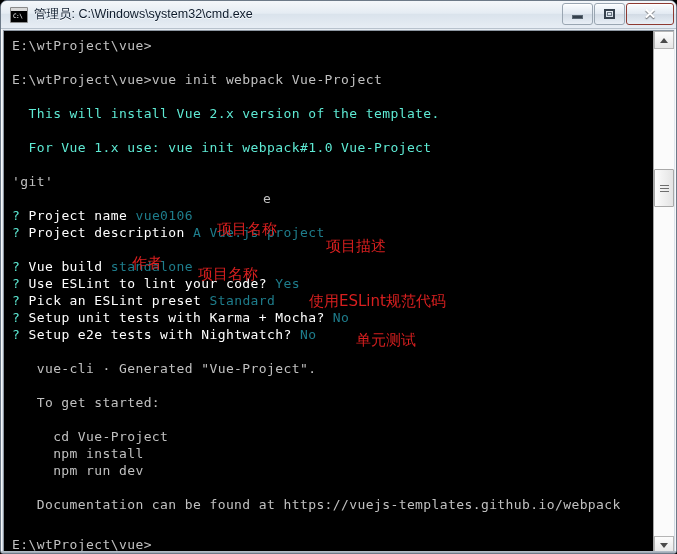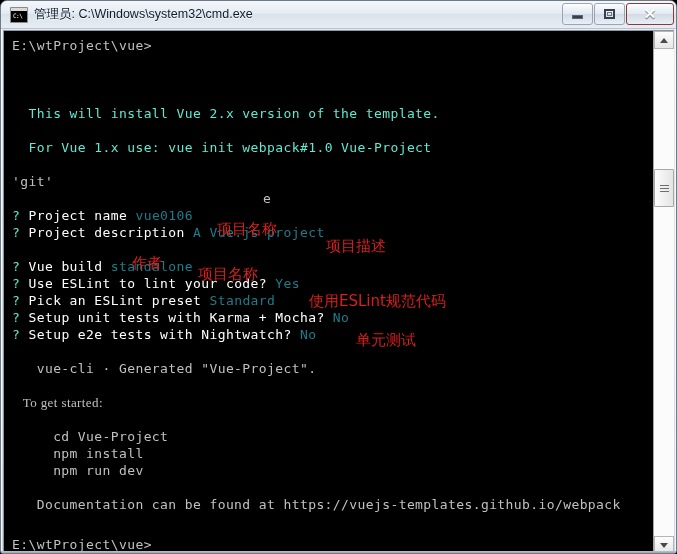--- a/index.html
+++ b/index.html
@@ -151,32 +151,33 @@
       <div class="winbtn close">
         <span class="closeglyph">✕</span>
       </div>
     </div>
   </div>
 
   <div id="client">
 
     <div id="console">
         <div class="line" style="top: 6px;"><span class="c-white">E:\wtProject\vue&gt;</span></div>
+        <div class="line" style="top: 40px;"><span class="c-white">E:\wtProject\vue&gt;vue init webpack Vue-Project</span></div>
         <div class="line" style="top: 74px;"><span class="c-green">  This will install Vue 2.x version of the template.</span></div>
         <div class="line" style="top: 108px;"><span class="c-olive">  For Vue 1.x use:</span><span class="c-green"> vue init webpack#1.0 Vue-Project</span></div>
         <div class="line" style="top: 142px;"><span class="c-white">'git'</span></div>
         <div class="line" style="top: 176px;"><span class="c-green">? </span><span class="c-bright">Project name </span><span class="c-cyan">vue0106</span></div>
         <div class="line" style="top: 193px;"><span class="c-green">? </span><span class="c-bright">Project description </span><span class="c-cyan">A Vue.js project</span></div>
         <div class="line" style="top: 227px;"><span class="c-green">? </span><span class="c-bright">Vue build </span><span class="c-cyan">standalone</span></div>
         <div class="line" style="top: 244px;"><span class="c-green">? </span><span class="c-bright">Use ESLint to lint your code? </span><span class="c-cyan">Yes</span></div>
         <div class="line" style="top: 261px;"><span class="c-green">? </span><span class="c-bright">Pick an ESLint preset </span><span class="c-cyan">Standard</span></div>
         <div class="line" style="top: 278px;"><span class="c-green">? </span><span class="c-bright">Setup unit tests with Karma + Mocha? </span><span class="c-cyan">No</span></div>
         <div class="line" style="top: 295px;"><span class="c-green">? </span><span class="c-bright">Setup e2e tests with Nightwatch? </span><span class="c-cyan">No</span></div>
         <div class="line" style="top: 329px;"><span class="c-white">   vue-cli · Generated "Vue-Project".</span></div>
-        <div class="line" style="top: 363px; font-family: Liberation Serif, serif;"><span class="c-white">   To get started:</span></div>
+        <div class="line" style="top: 363px;"><span class="c-white">   To get started:</span></div>
         <div class="line" style="top: 397px;"><span class="c-white">     cd Vue-Project</span></div>
         <div class="line" style="top: 414px;"><span class="c-white">     npm install</span></div>
         <div class="line" style="top: 431px;"><span class="c-white">     npm run dev</span></div>
         <div class="line" style="top: 465px;"><span class="c-white">   Documentation can be found at https://vuejs-templates.github.io/webpack</span></div>
         <div class="line" style="top: 505px;"><span class="c-white">E:\wtProject\vue&gt;</span></div>
         <div class="line c-white" style="left: 259px; top: 159px;">e</div>
         <div class="anno" style="left: 193px; top: 190px; margin-left: 20px;">项目名称</div>
         <div class="anno" style="left: 322px; top: 207px;">项目描述</div>
         <div class="anno" style="left: 128px; top: 224px;">作者</div>
         <div class="anno" style="left: 194px; top: 235px;">项目名称</div>

